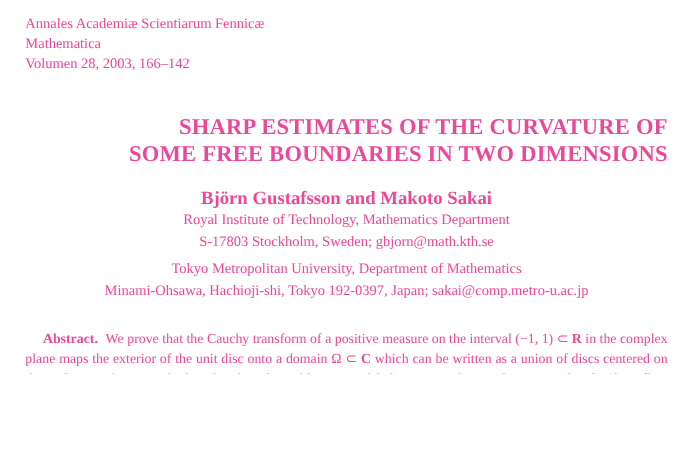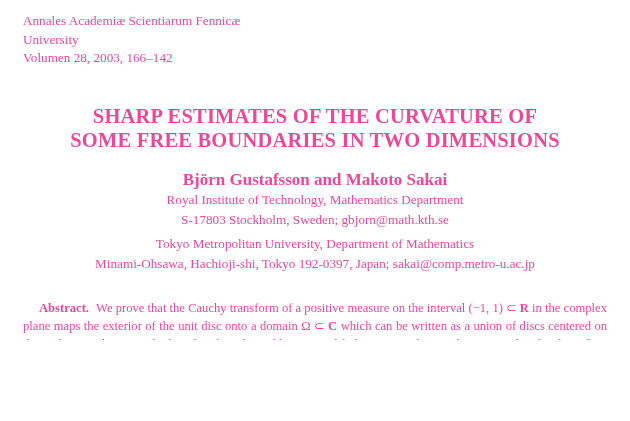--- a/index.html
+++ b/index.html
@@ -22,21 +22,21 @@
     padding-top: 12px;
     font-size: 13.2px;
     line-height: 18.5px;
     text-align: left;
   }
   .paper-title {
     margin: 36px 0 0 0;
     font-size: 20.5px;
     line-height: 24.5px;
     font-weight: bold;
-    text-align: center;
+    text-align: right;
     letter-spacing: 0.2px;
   }
   .authors {
     margin-top: 16px;
     font-size: 17px;
     line-height: 21px;
     font-weight: bold;
     text-align: center;
   }
   .affil {
@@ -59,21 +59,21 @@
   }
   .bf { font-weight: bold; }
 </style>
 </head>
 <body>
 
 <div class="page">
 
   <div class="journal-header">
     <div>Annales Academiæ Scientiarum Fennicæ</div>
-    <div>University</div>
+    <div>Mathematica</div>
     <div>Volumen 28, 2003, 166–142</div>
   </div>
 
   <h1 class="paper-title">
     <span>SHARP ESTIMATES OF THE CURVATURE OF</span><br>
     <span>SOME FREE BOUNDARIES IN TWO DIMENSIONS</span>
   </h1>
 
   <div class="authors">Björn Gustafsson and Makoto Sakai</div>
 

